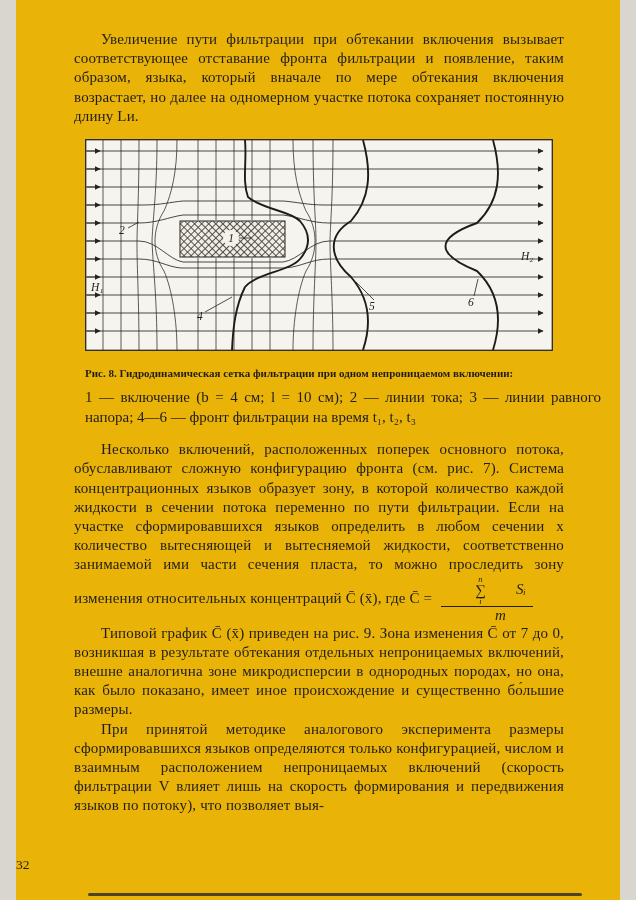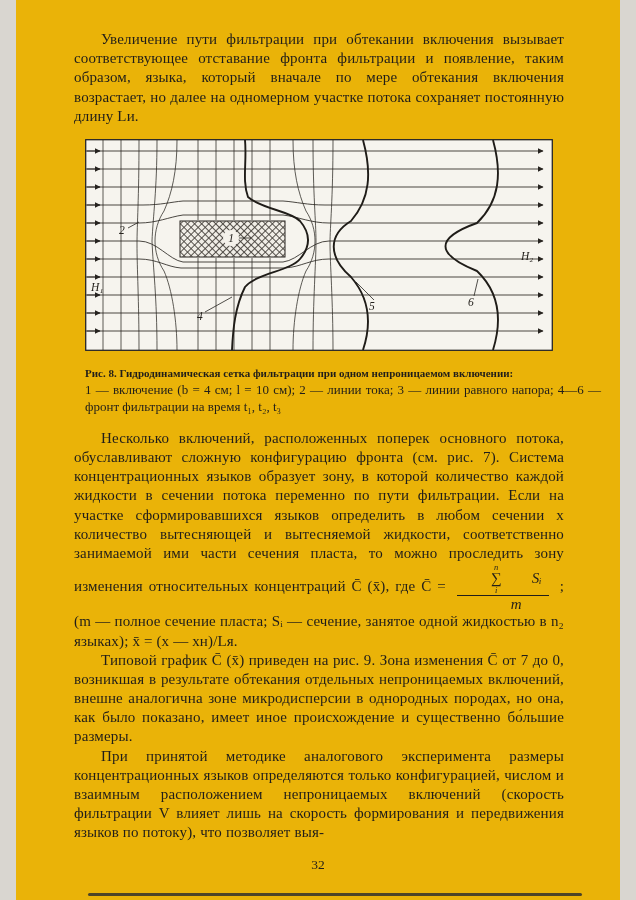--- a/index.html
+++ b/index.html
@@ -34,22 +34,23 @@
     width:516px;
     margin:11px auto 13px;
     text-align:justify;
   }
   .caption-title{
     font-size:11px;
     font-weight:bold;
     line-height:1.35;
   }
   .caption-body{
-    font-size:13px;
+    font-size:15px;
     line-height:1.35;
+    margin-top:6px;
   }
   
   .frac{
     display:inline-block;
     vertical-align:middle;
     text-align:center;
     margin:0 5px;
     font-style:italic;
     line-height:1.05;
   }
@@ -76,21 +77,21 @@
     font-style:italic;
   }
   .sum .sigma{
     font-size:15px;
     font-style:normal;
   }
   .page-number{
     position:absolute;
     left:0;right:0;
     bottom:27px;
-    text-align:center;
+    text-align:left;
     font-size:13.5px;
   }
   .scan-edge{
     position:absolute;
     left:72px;
     bottom:4px;
     width:494px;
     height:3px;
     background:#31302d;
     border-radius:2px;
@@ -216,22 +217,21 @@
       <span class="num">
         <span class="sum">
           <span class="lim">n</span>
           <span class="sigma">∑</span>
           <span class="lim">i</span>
         </span>
         <span>Sᵢ</span>
       </span>
       <span class="den">m</span>
     </span>
-    <span>; (m — полное сечение пласта; Sᵢ — сечение, занятое одной жидкостью в n₂ языках); x̄ = (x — xн)/Lя.</span>
   </p>
 
   <p class="body-text">Типовой график C̄ (x̄) приведен на рис. 9. Зона изменения C̄ от 7 до 0, возникшая в результате обтекания отдельных непроницаемых включений, внешне аналогична зоне микродисперсии в однородных породах, но она, как было показано, имеет иное происхождение и существенно бо́льшие размеры.</p>
 
-  <p class="body-text">При принятой методике аналогового эксперимента размеры концентрационных языков определяются только конфигурацией, числом и взаимным расположением непроницаемых включений (скорость фильтрации V влияет лишь на скорость формирования и передвижения языков по потоку), что позволяет выя-</p>
+  <p class="body-text">При принятой методике аналогового эксперимента размеры сформировавшихся языков определяются только конфигурацией, числом и взаимным расположением непроницаемых включений (скорость фильтрации V влияет лишь на скорость формирования и передвижения языков по потоку), что позволяет выя-</p>
 
   <div class="page-number">32</div>
   <div class="scan-edge"></div>
 </div>
 
 </body></html>

